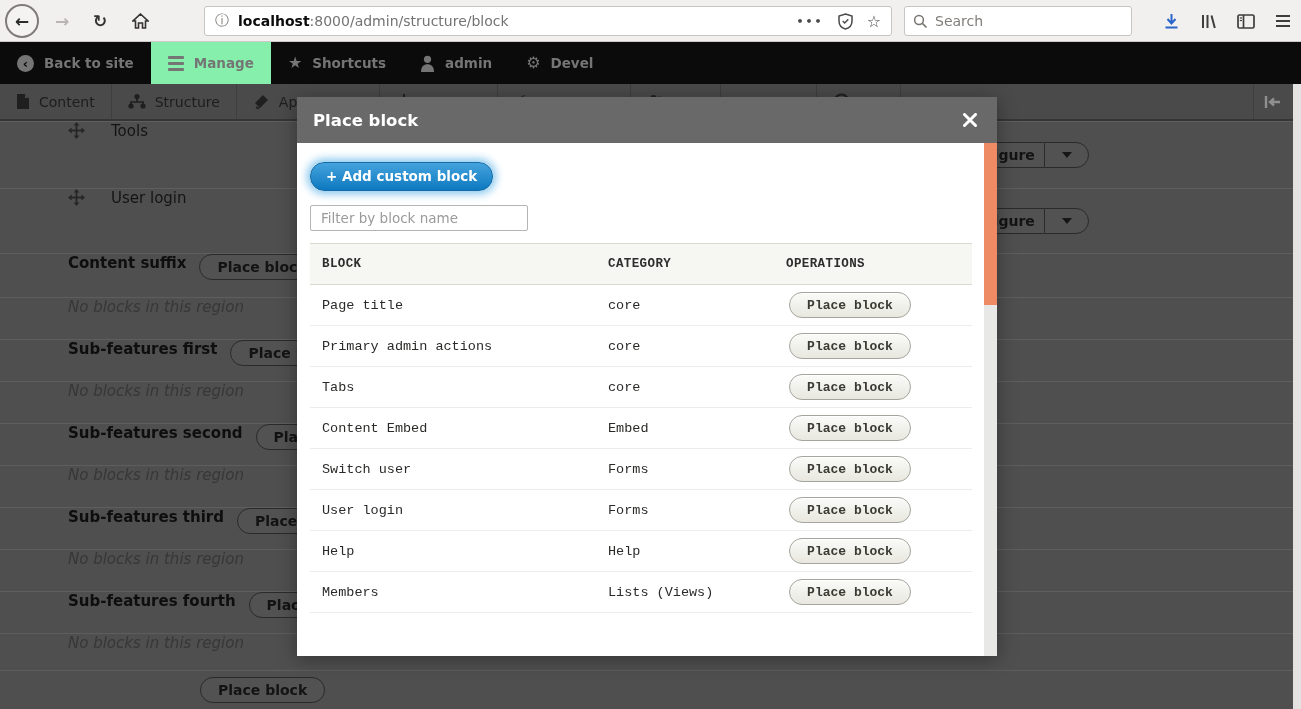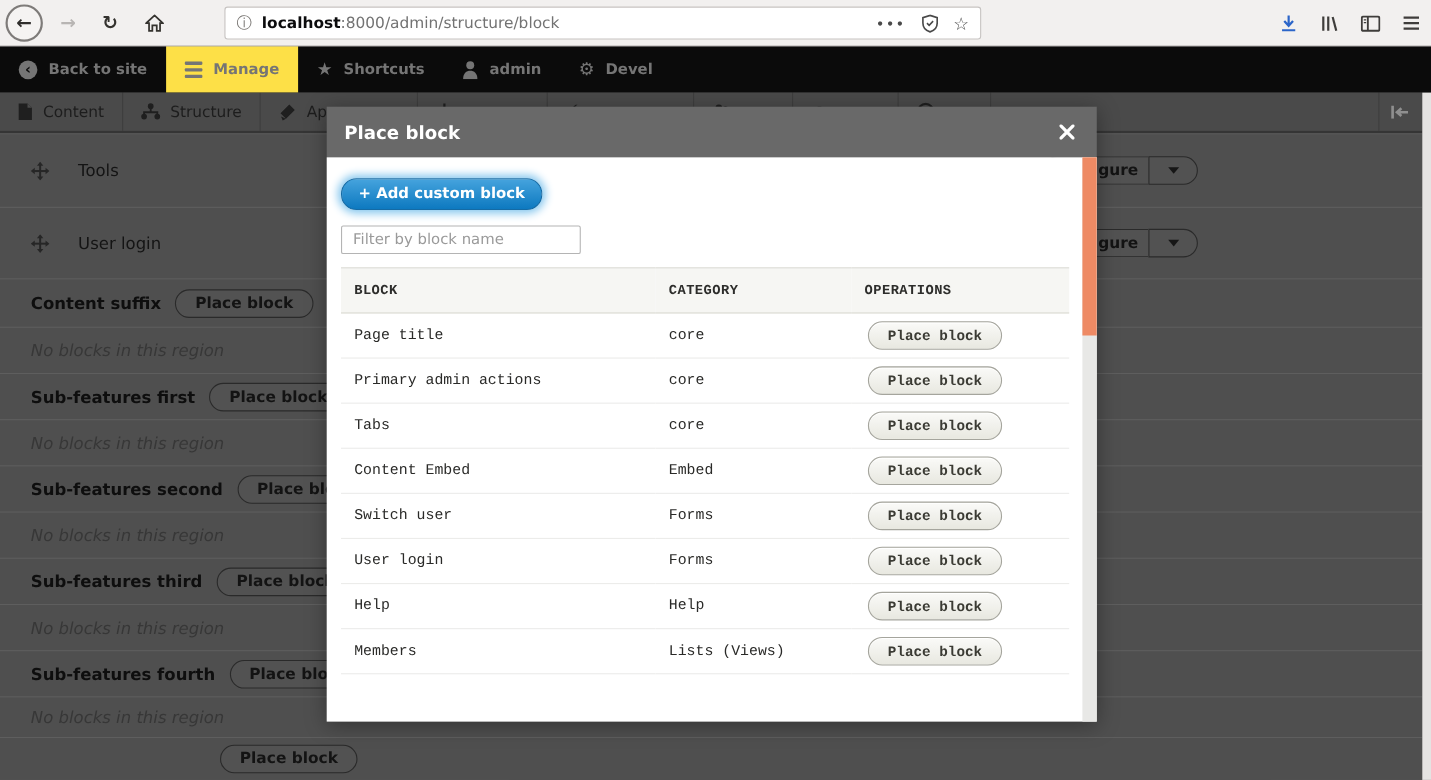--- a/index.html
+++ b/index.html
@@ -21,35 +21,35 @@
   .dots { font-size:11px; letter-spacing:2px; color:#4a4a4a; font-weight:bold; }
   .star-o { font-size:16px; color:#4a4a4a; }
   .search-bar { position:absolute; left:904px; top:6px; width:228px; height:30px; background:#fff; border:1px solid #c7c4c2; border-radius:3px; display:flex; align-items:center; padding:0 8px; }
   .search-bar input { border:none; outline:none; font-size:14px; color:#3f3d3b; width:160px; font-family:inherit; background:transparent; }
   .search-bar input::placeholder { color:#807d7a; }
   .chrome-right { position:absolute; right:6px; top:0; height:42px; display:flex; align-items:center; gap:20px; padding-right:4px; }
 
   
   .admin-bar { position:absolute; top:42px; left:0; width:1301px; height:42px; background:#0b0b0b; display:flex; align-items:stretch; z-index:29; }
   .admin-item { display:flex; align-items:center; gap:10px; padding:0 17px; font-size:13.5px; font-weight:bold; color:#757575; }
-  .admin-item.active { background:#fde047; }
+  .admin-item.active { background:#86efac; }
   .circ-ico { width:17px; height:17px; border-radius:50%; background:#757575; color:#0b0b0b; display:flex; align-items:center; justify-content:center; font-size:13px; font-weight:bold; line-height:1; }
   .burger { display:inline-flex; flex-direction:column; gap:3px; }
   .burger i { width:16px; height:3px; background:#757575; border-radius:1px; }
   .glyph-ico { font-size:16px; color:#757575; line-height:1; }
 
   
   .tabs-bar { position:absolute; top:84px; left:0; width:1293px; height:37px; background:#4a4a4a; border-bottom:2px solid #353535; display:flex; z-index:5; }
   .tab { display:flex; align-items:center; gap:9px; padding:0 16px; font-size:14px; color:#1d1d1d; border-right:1px solid #3e3e3e; }
   .tab svg { flex:0 0 auto; }
   .orient-btn { position:absolute; right:3px; top:0; width:37px; height:35px; border-left:1px solid #3e3e3e; display:flex; align-items:center; justify-content:center; }
 
   
   .page { position:absolute; top:121px; left:0; width:1293px; height:588px; background:#4f4f4f; z-index:1; }
-  .prow { position:relative; border-top:1px solid #5e5e5e; display:flex; align-items:center; padding-left:28px; }
+  .prow { position:relative; border-top:1px solid #5e5e5e; display:flex; align-items:flex-start; padding-left:68px; }
   .prow.block-row { gap:26px; }
   .block-label { font-size:15px; color:#141414; }
   .region-label { font-size:15px; font-weight:bold; color:#0e0e0e; }
   .empty-label { font-size:15px; font-style:italic; color:#373737; }
   .dim-pill { display:inline-flex; align-items:center; justify-content:center; height:26px; padding:0 17px; border:1px solid #2a2a2a; border-radius:13px; background:#525252; font-size:14px; font-weight:bold; color:#131313; margin-left:13px; white-space:nowrap; }
   .split-btn { position:absolute; left:948px; top:50%; transform:translateY(-50%); display:flex; }
   .split-main { height:26px; width:96px; border:1px solid #2a2a2a; border-right:none; border-radius:13px 0 0 13px; background:#525252; display:flex; align-items:center; justify-content:center; font-size:14px; font-weight:bold; color:#131313; }
   .split-arrow { height:26px; width:45px; border:1px solid #2a2a2a; border-radius:0 13px 13px 0; background:#525252; display:flex; align-items:center; justify-content:center; }
   .split-arrow i { width:0; height:0; border-left:5px solid transparent; border-right:5px solid transparent; border-top:6px solid #161616; }
   .partial-pill { position:absolute; left:200px; top:6px; }
@@ -102,20 +102,27 @@
       <span class="url-text"><b>localhost</b><span>:8000/admin/structure/block</span></span>
       <span class="url-right">
         <span class="dots">•••</span>
         <svg width="15" height="17" viewBox="0 0 15 17">
             <path d="M7.5 1 L14 3 V8 C14 12.5 11 15 7.5 16 C4 15 1 12.5 1 8 V3 Z" fill="none" stroke="#4a4a4a" stroke-width="1.5"></path>
             <path d="M4.7 8 l2 2 l3.6 -3.8" fill="none" stroke="#4a4a4a" stroke-width="1.4"></path>
           </svg>
         <span class="star-o">☆</span>
       </span>
     </div>
+    <div class="search-bar">
+      <svg width="15" height="15" viewBox="0 0 15 15" style="margin-right:7px">
+          <circle cx="6" cy="6" r="4.4" fill="none" stroke="#77746f" stroke-width="1.5"></circle>
+          <line x1="9.4" y1="9.4" x2="13.5" y2="13.5" stroke="#77746f" stroke-width="1.6"></line>
+        </svg>
+      <input type="text" placeholder="Search" style="">
+    </div>
     <div class="chrome-right">
       <svg width="17" height="17" viewBox="0 0 17 17">
           <path d="M8.5 1 V9 M4.5 6 L8.5 10.5 L12.5 6" fill="none" stroke="#2b65c9" stroke-width="2"></path>
           <line x1="2.5" y1="14.5" x2="14.5" y2="14.5" stroke="#2b65c9" stroke-width="2"></line>
         </svg>
       <svg width="17" height="17" viewBox="0 0 17 17">
           <line x1="3" y1="2" x2="3" y2="15" stroke="#3f3d3b" stroke-width="2"></line>
           <line x1="7.5" y1="2" x2="7.5" y2="15" stroke="#3f3d3b" stroke-width="2"></line>
           <line x1="11.5" y1="2.5" x2="14.8" y2="15" stroke="#3f3d3b" stroke-width="2"></line>
         </svg>

